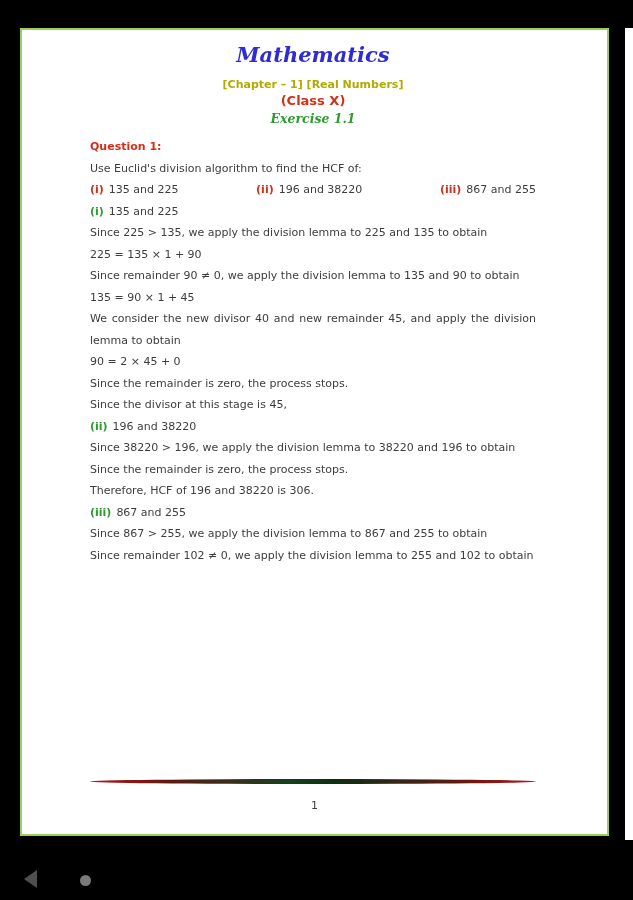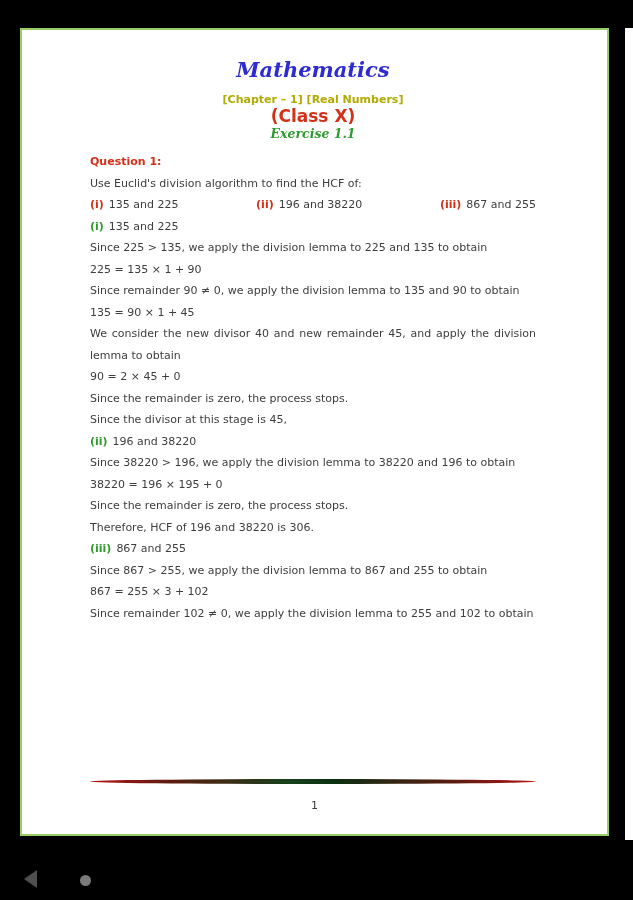--- a/index.html
+++ b/index.html
@@ -17,34 +17,34 @@
   body{
     width:633px;height:900px;position:relative;overflow:hidden;
     background:#000;
     font-family:"DejaVu Sans", sans-serif;
   }
   .page{
     position:absolute;left:20px;top:28px;width:589px;height:808px;
     background:#fff;border:2px solid var(--page-border);
   }
   .page-inner{
-    padding:20px 71px 0 68px;
+    padding:5px 71px 0 68px;
   }
   .header-title{
     margin:8px 0 0;text-align:center;
     font-family:"DejaVu Serif", serif;font-style:italic;font-weight:bold;
     font-size:21px;line-height:24px;color:var(--title-blue);
   }
   .header-chapter{
     margin:12px 0 0;text-align:center;
     font-size:11px;font-weight:bold;color:var(--olive);line-height:12px;
   }
   .header-class{
     margin:2px 0 0;text-align:center;
-    font-size:17px;font-weight:bold;color:var(--red);line-height:16px;
+    font-size:13px;font-weight:bold;color:var(--red);line-height:16px;
   }
   .header-exercise{
     margin:2px 0 0;text-align:center;
     font-family:"DejaVu Serif", serif;font-style:italic;
     font-size:12.5px;font-weight:bold;color:var(--green);line-height:16px;
   }
   .body-text{margin-top:9px;}
   .line{
     margin:0;font-size:11px;line-height:21.5px;color:var(--body-text);
     text-align:justify;
@@ -109,27 +109,25 @@
       <p class="line">225 = 135 × 1 + 90</p>
       <p class="line">Since remainder 90 ≠ 0, we apply the division lemma to 135 and 90 to obtain</p>
       <p class="line">135 = 90 × 1 + 45</p>
       <p class="line">We consider the new divisor 40 and new remainder 45, and apply the division lemma to obtain</p>
       <p class="line">90 = 2 × 45 + 0</p>
       <p class="line">Since the remainder is zero, the process stops.</p>
       <p class="line">Since the divisor at this stage is 45,</p>
 
       <p class="line"><b class="lab-green">(ii)</b><span>196 and 38220</span></p>
       <p class="line">Since 38220 &gt; 196, we apply the division lemma to 38220 and 196 to obtain</p>
-      <p class="line">38220 = 196 × 195 + 0</p>
       <p class="line">Since the remainder is zero, the process stops.</p>
       <p class="line">Therefore, HCF of 196 and 38220 is 306.</p>
 
       <p class="line"><b class="lab-green">(iii)</b><span>867 and 255</span></p>
       <p class="line">Since 867 &gt; 255, we apply the division lemma to 867 and 255 to obtain</p>
-      <p class="line">867 = 255 × 3 + 102</p>
       <p class="line">Since remainder 102 ≠ 0, we apply the division lemma to 255 and 102 to obtain</p>
     </div>
   </div>
 
   <div class="divider"></div>
   <div class="pageno">1</div>
 </div>
 
 <div class="next-page-sliver"></div>
 

